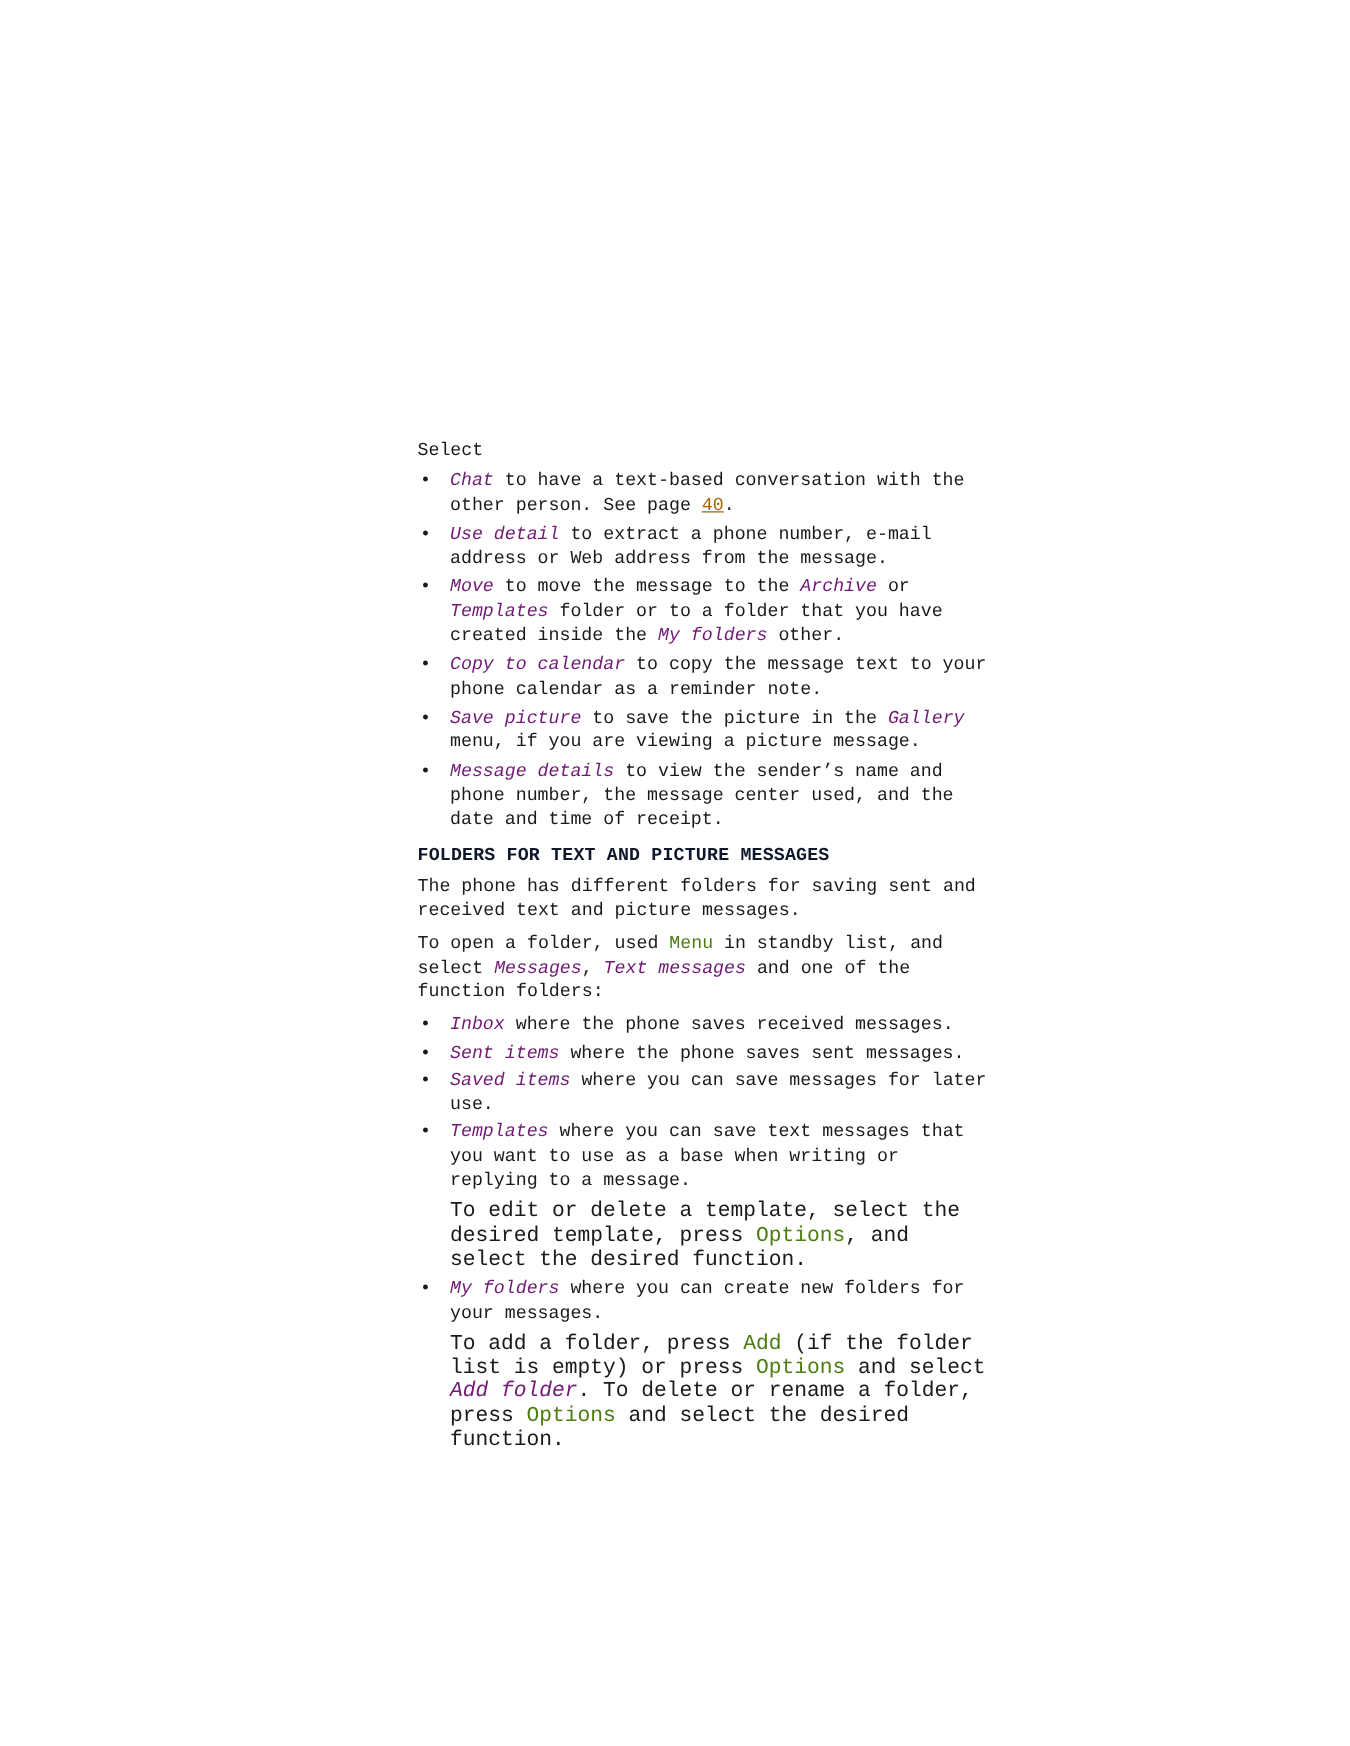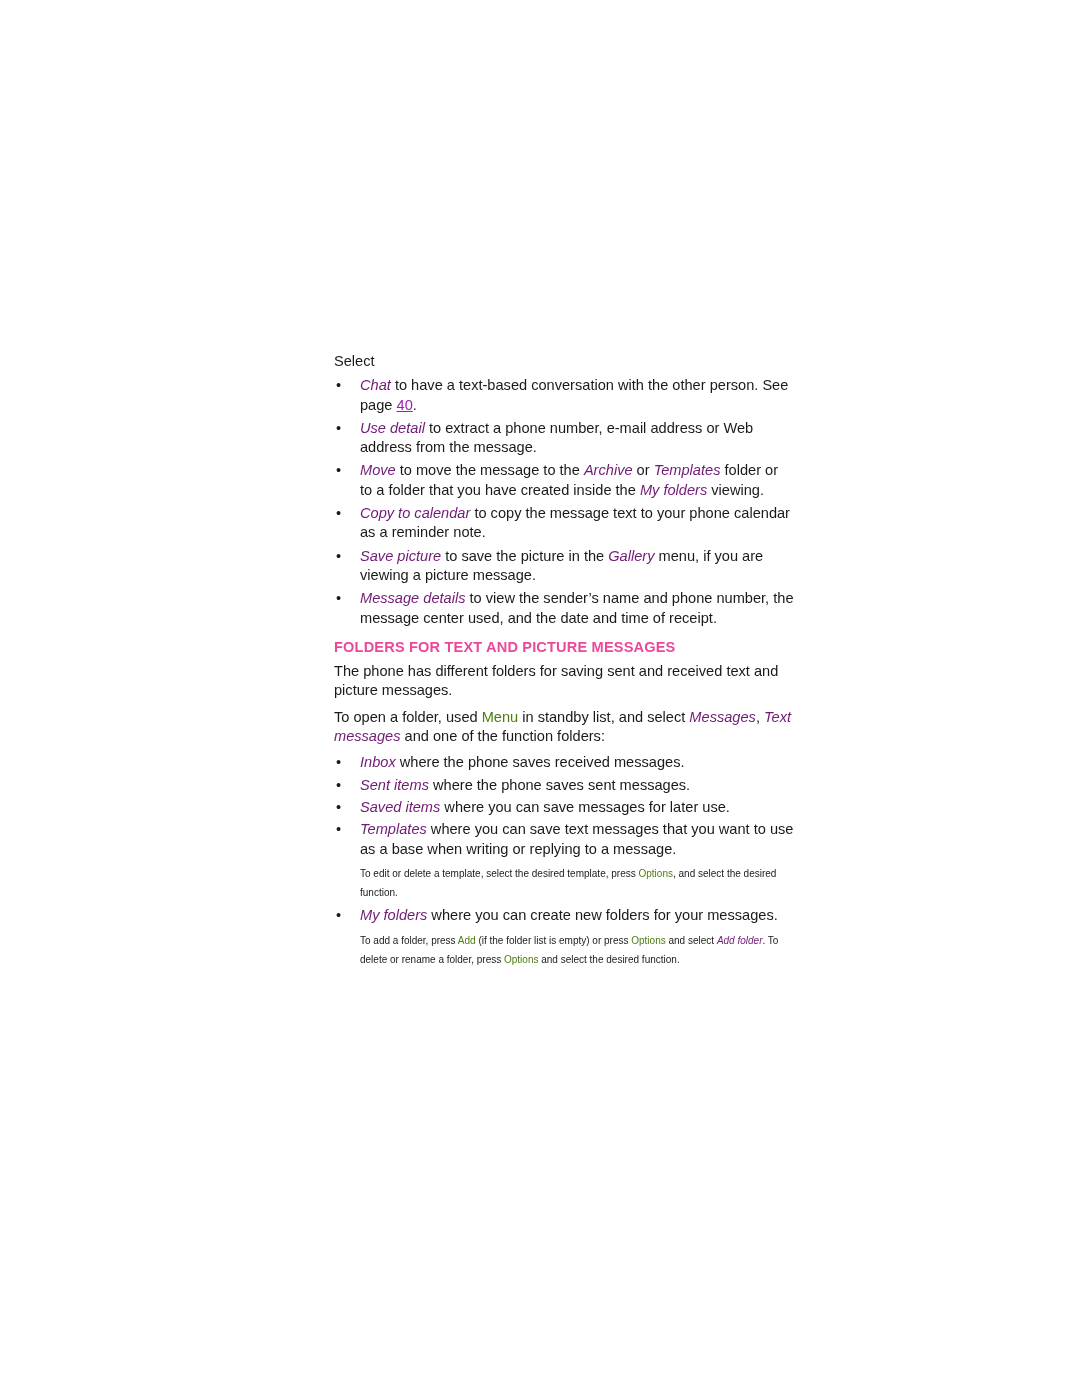--- a/index.html
+++ b/index.html
@@ -5,62 +5,62 @@
   html, body {
     margin: 0;
     padding: 0;
     background: #ffffff;
   }
   .page {
     position: relative;
     width: 1077px;
     height: 1397px;
     background: #ffffff;
-    font-family: Liberation Sans, sans-serif;
+    font-family: Liberation Mono, monospace;
     color: #1a1a1a;
     overflow: hidden;
   }
   .content {
     position: absolute;
     left: 334px;
     top: 352px;
     width: 460px;
   }
 
   
   .ui {              
     color: #701a75;
     font-style: italic;
   }
   .key {             
     color: #4d7c0f;
     font-style: normal;
   }
   .xref {            
-    color: #a21caf;
+    color: #a16207;
     text-decoration: underline;
   }
 
   
   .para {
     font-size: 14.6px;
     line-height: 19.3px;
     margin: 0 0 7px 0;
     text-align: left;
   }
   .para.lead {
     margin-bottom: 5px;
   }
   .heading {
     font-size: 14.6px;
     font-weight: bold;
     letter-spacing: 0.15px;
     line-height: 19.3px;
     margin: 10px 0 5px 0;
-    color: #ec4899;
+    color: #0f172a;
   }
 
   .bullet {
     position: relative;
     padding-left: 26px;
     font-size: 14.6px;
     line-height: 19.3px;
     margin: 0 0 4px 0;
   }
   .bullet.tight {
@@ -70,21 +70,21 @@
     position: absolute;
     left: 2px;
     top: 0;
     font-size: 14.6px;
     line-height: 19.3px;
     color: #1a1a1a;
   }
   
   .subpara {
     padding-left: 26px;
-    font-size: 10px;
+    font-size: 17px;
     line-height: 19.3px;
     margin: 5px 0 4px 0;
   }
 
   
   .footer {
     position: absolute;
     left: 310px;
     top: 1050px;
     width: 480px;
@@ -132,21 +132,21 @@
       <span class="ui">Chat</span><span> to have a text-based conversation with the other person. See page </span><span class="xref">40</span><span>.</span>
     </div>
 
     <div class="bullet">
       <span class="dot">•</span>
       <span class="ui">Use detail</span><span> to extract a phone number, e-mail address or Web address from the message.</span>
     </div>
 
     <div class="bullet">
       <span class="dot">•</span>
-      <span class="ui">Move</span><span> to move the message to the </span><span class="ui">Archive</span><span> or </span><span class="ui">Templates</span><span> folder or to a folder that you have created inside the </span><span class="ui">My folders</span><span> viewing.</span>
+      <span class="ui">Move</span><span> to move the message to the </span><span class="ui">Archive</span><span> or </span><span class="ui">Templates</span><span> folder or to a folder that you have created inside the </span><span class="ui">My folders</span><span> other.</span>
     </div>
 
     <div class="bullet">
       <span class="dot">•</span>
       <span class="ui">Copy to calendar</span><span> to copy the message text to your phone calendar as a reminder note.</span>
     </div>
 
     <div class="bullet">
       <span class="dot">•</span>
       <span class="ui">Save picture</span><span> to save the picture in the </span><span class="ui">Gallery</span><span> menu, if you are viewing a picture message.</span>

